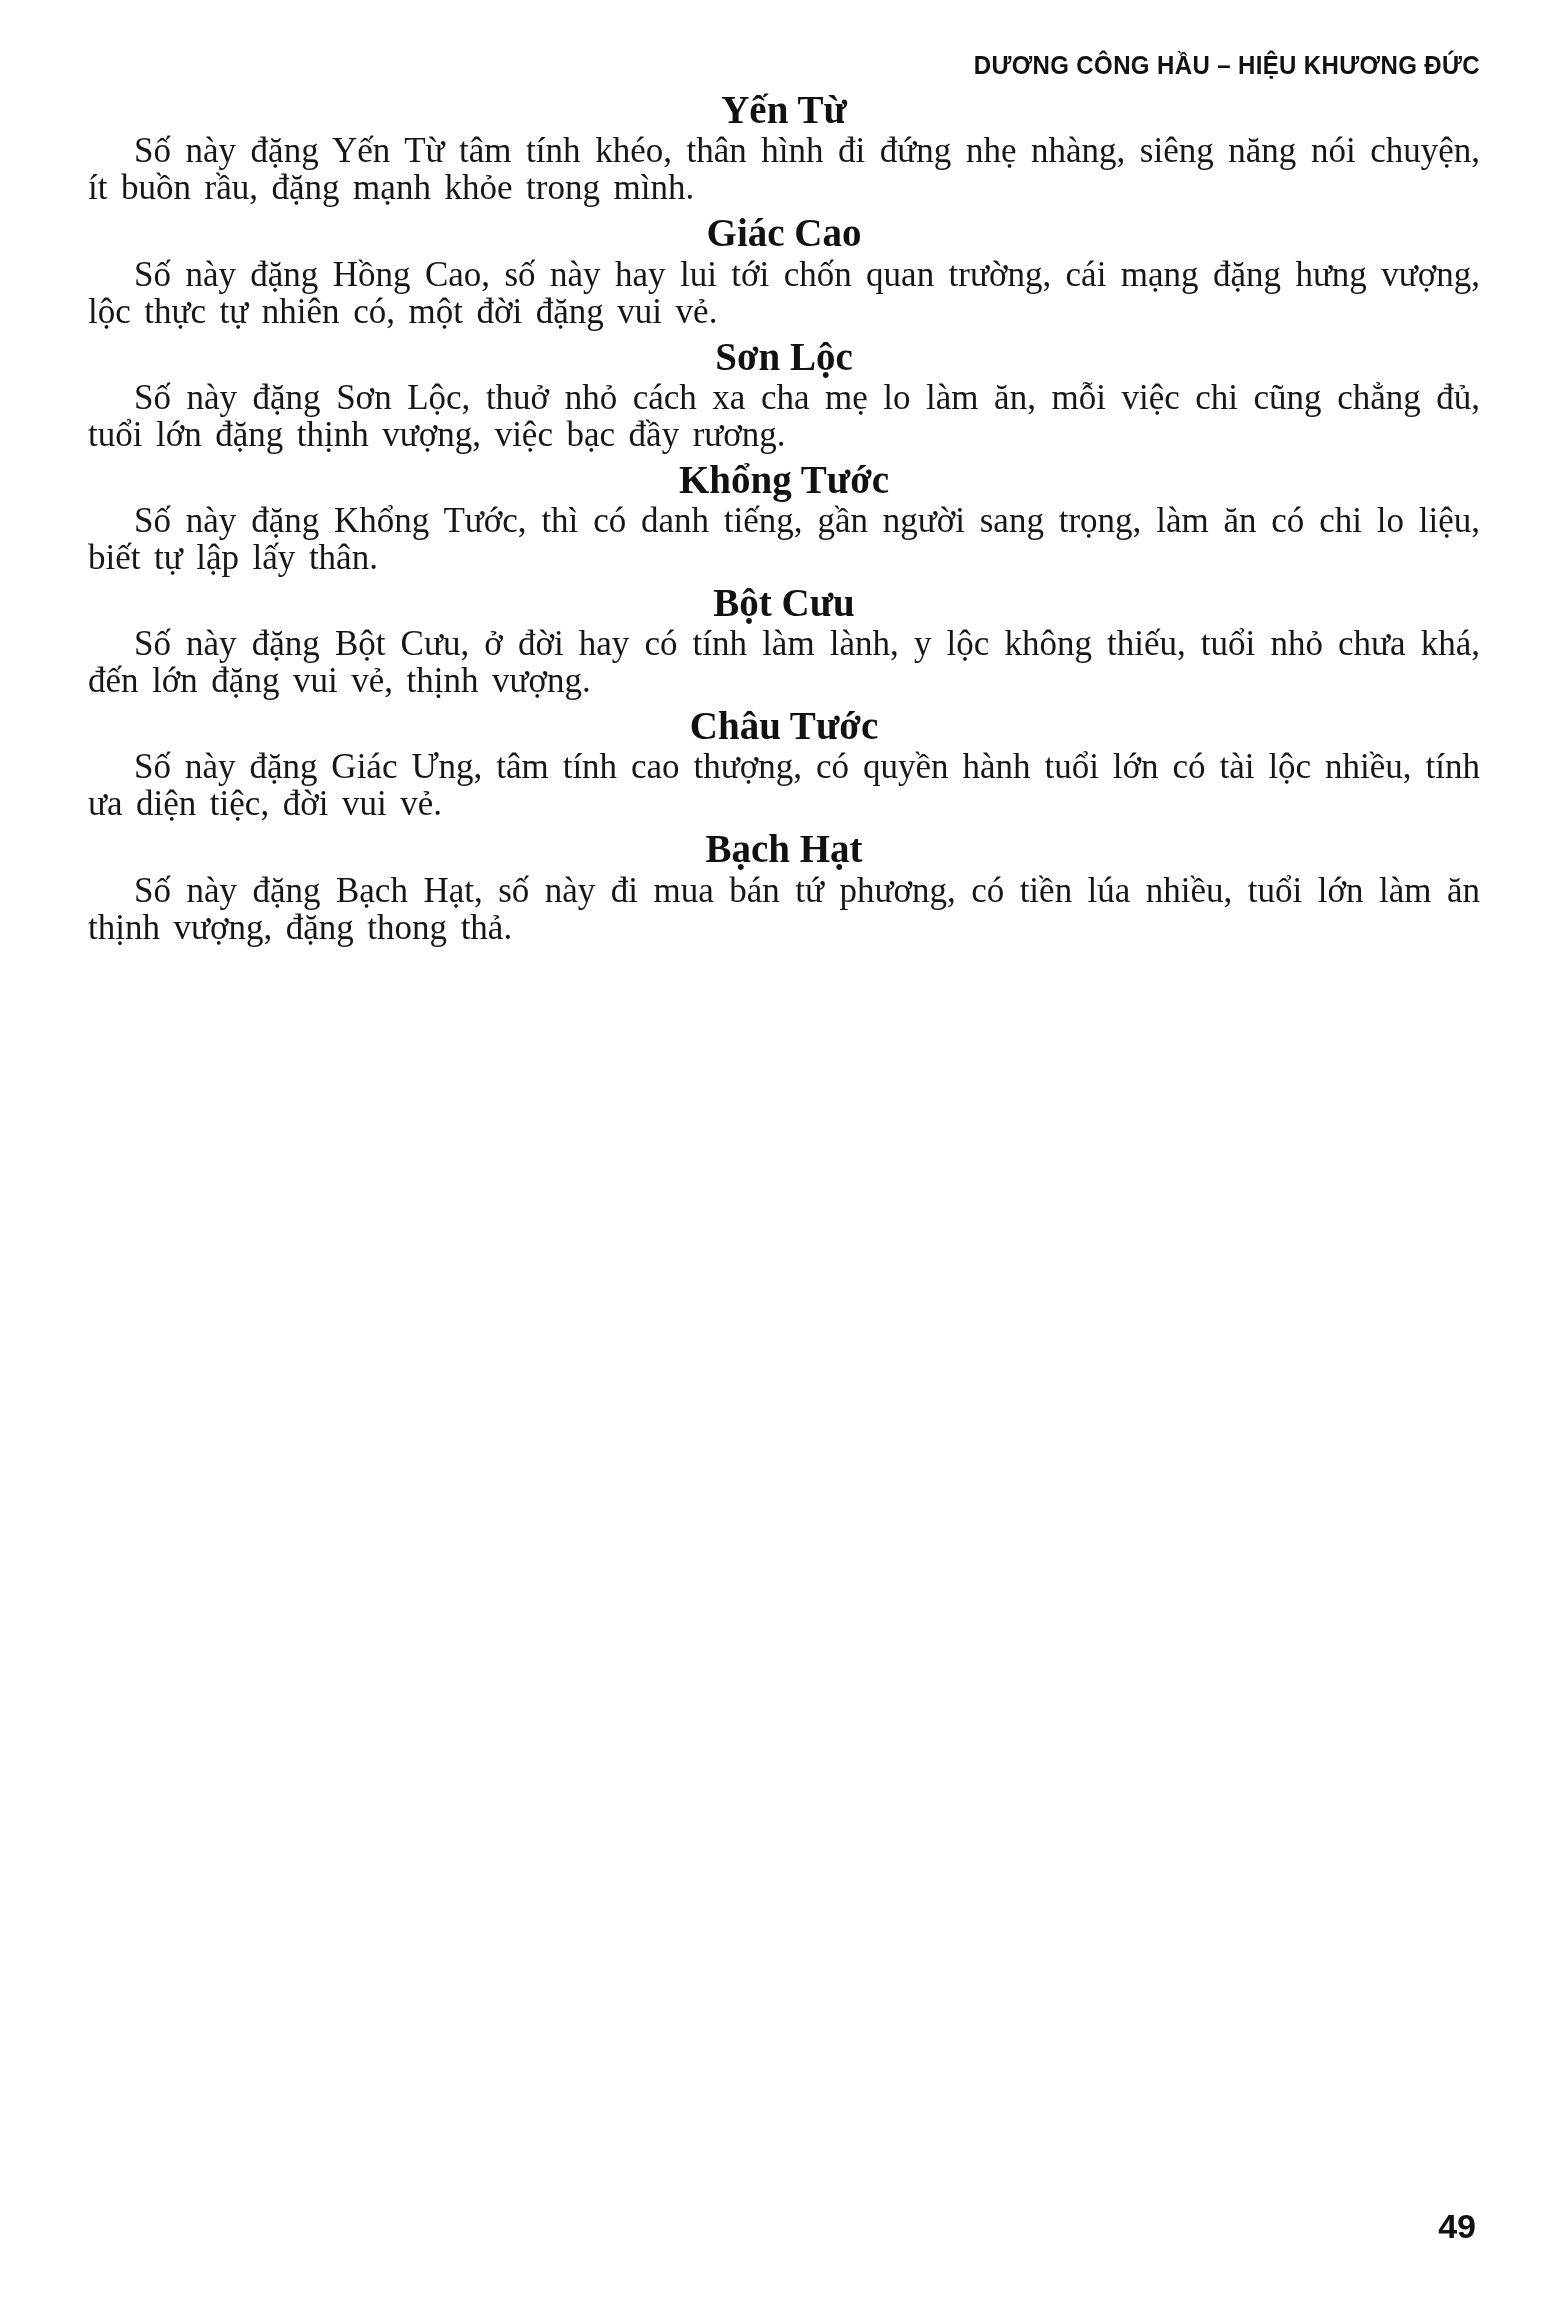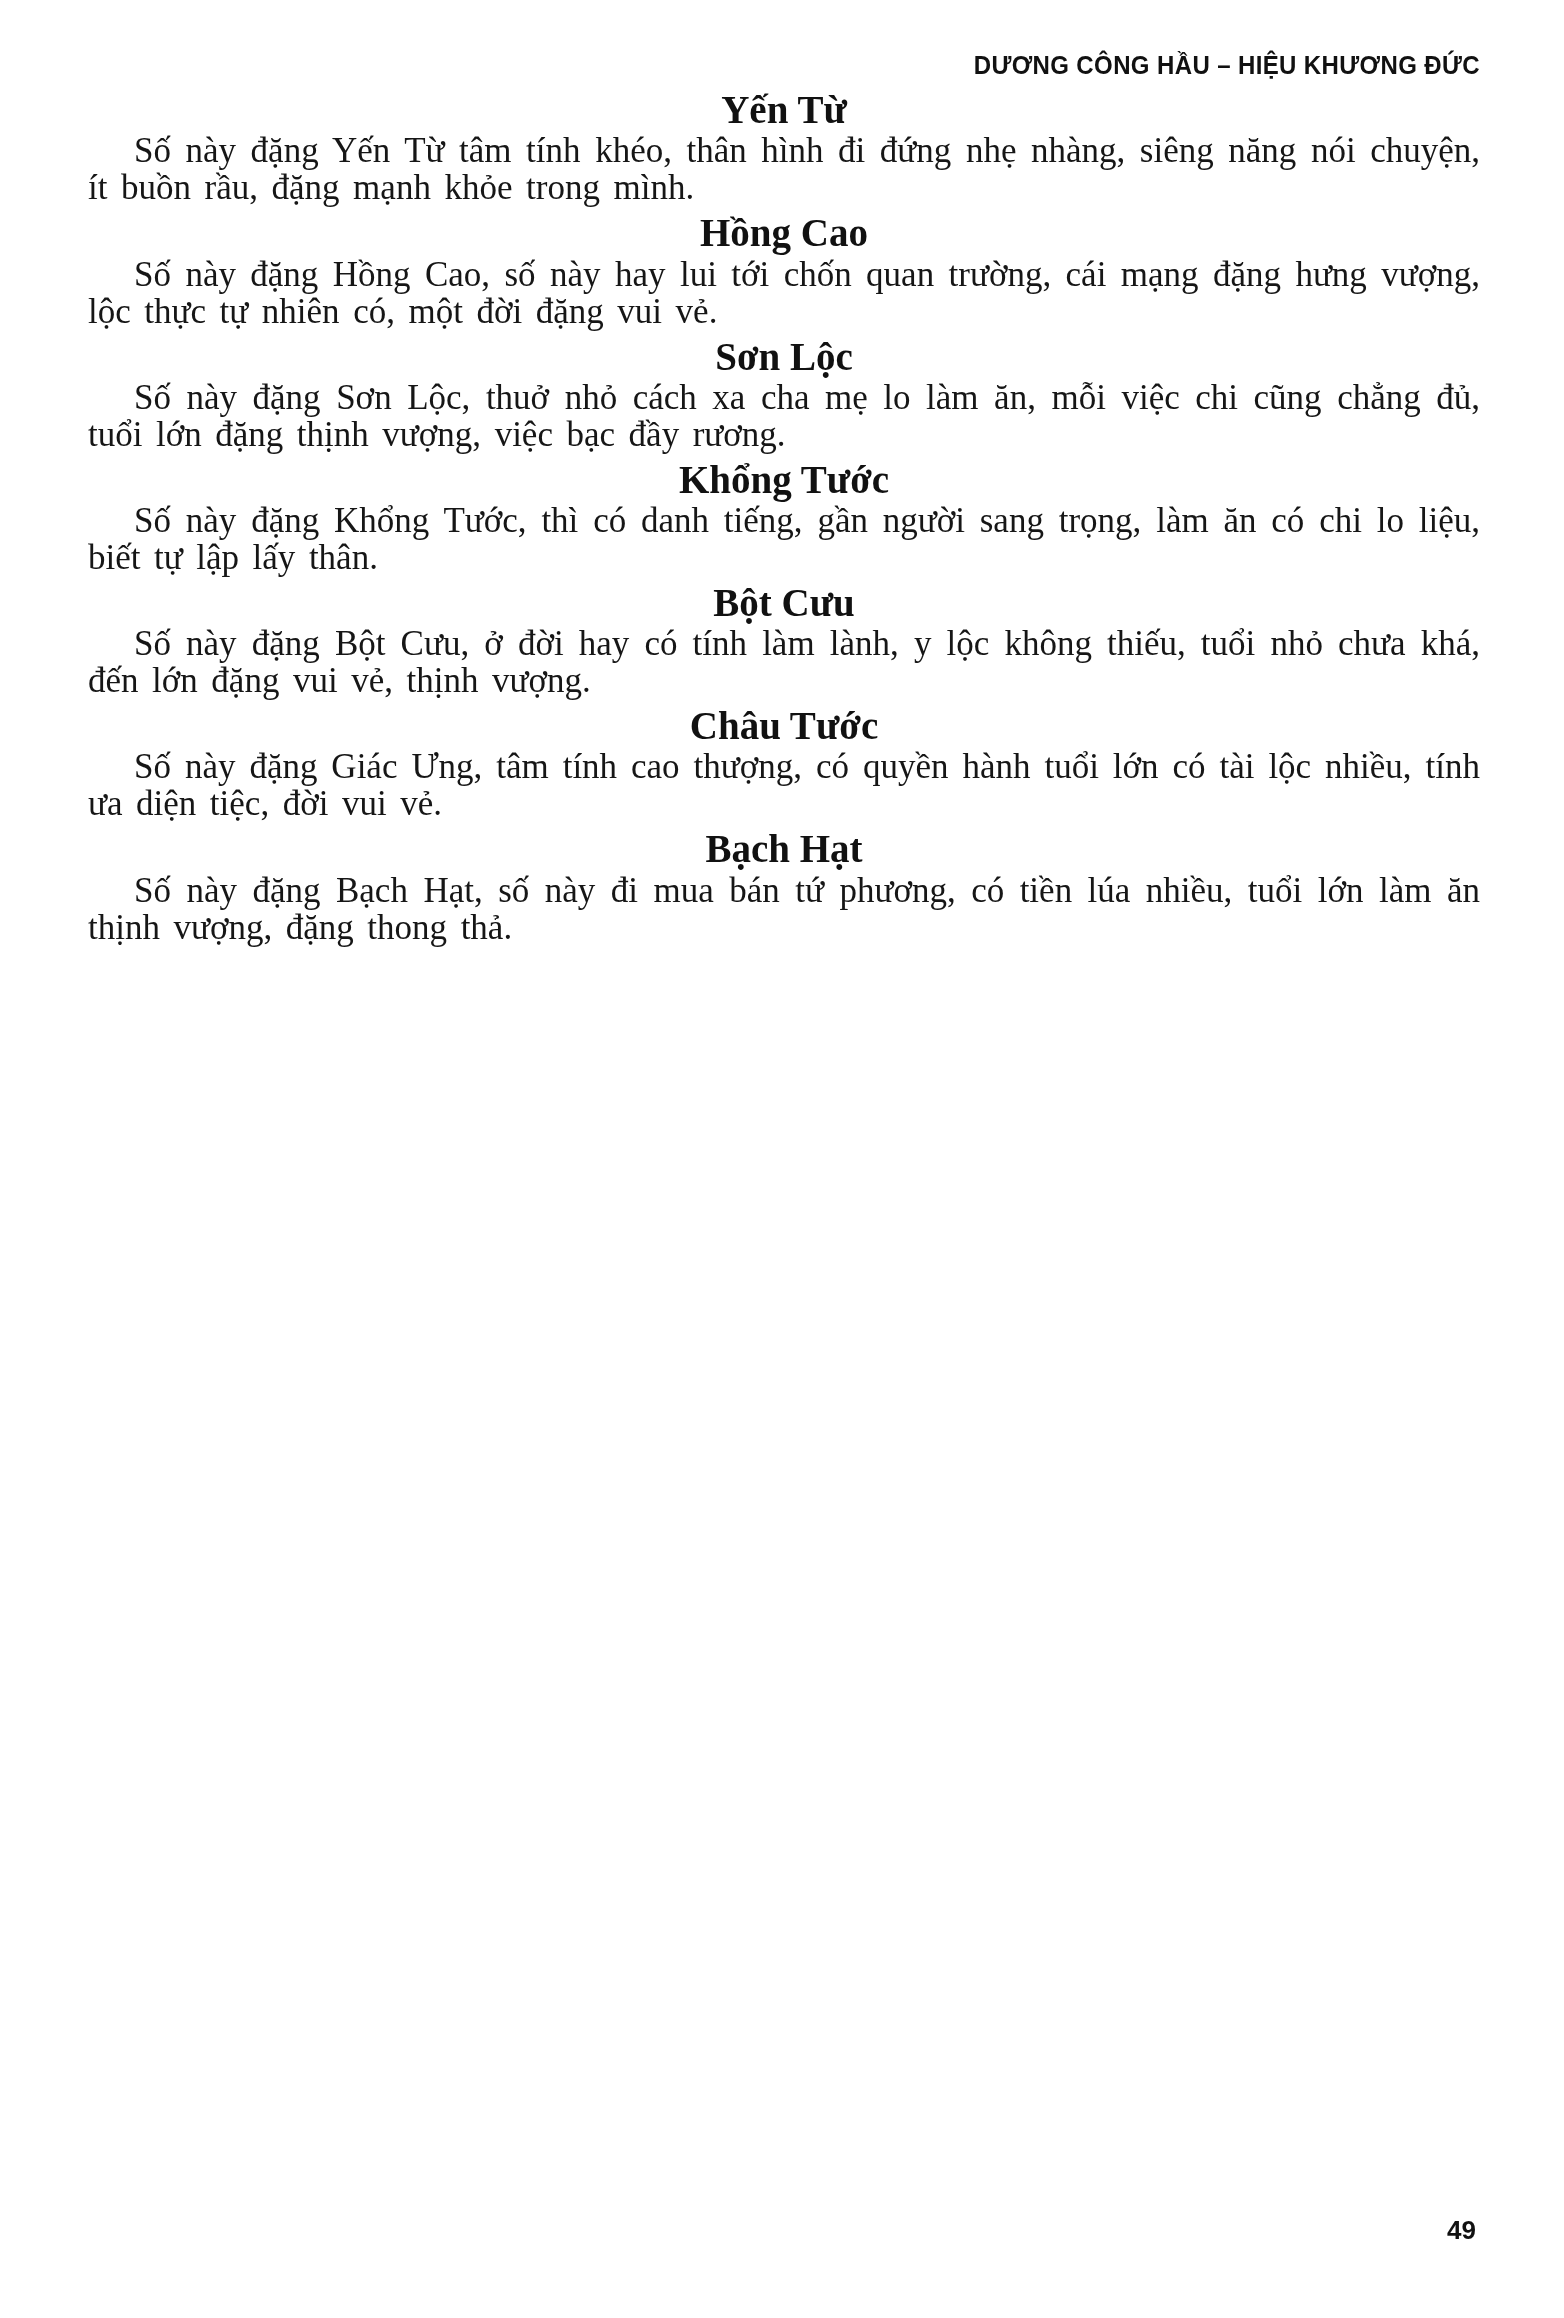--- a/index.html
+++ b/index.html
@@ -47,38 +47,38 @@
     margin: 0;
     word-spacing: 4.8px;
     color: #161616;
   }
   .page-number {
     position: absolute;
     right: 89px;
     bottom: 73px;
     font-family: "Liberation Sans", sans-serif;
     font-weight: 700;
-    font-size: 26px;
+    font-size: 34px;
     color: #111;
   }
 </style>
 </head>
 <body>
 
 <div class="page">
 
   <div class="running-header">DƯƠNG CÔNG HẦU – HIỆU KHƯƠNG ĐỨC</div>
 
   <div>
     <div class="section-title">Yến Từ</div>
     <p class="section-body">Số này đặng Yến Từ tâm tính khéo, thân hình đi đứng nhẹ nhàng, siêng năng nói chuyện, ít buồn rầu, đặng mạnh khỏe trong mình.</p>
   </div>
 
   <div>
-    <div class="section-title">Hồng Cao</div>
+    <div class="section-title">Giác Cao</div>
     <p class="section-body">Số này đặng Hồng Cao, số này hay lui tới chốn quan trường, cái mạng đặng hưng vượng, lộc thực tự nhiên có, một đời đặng vui vẻ.</p>
   </div>
 
   <div>
     <div class="section-title">Sơn Lộc</div>
     <p class="section-body">Số này đặng Sơn Lộc, thuở nhỏ cách xa cha mẹ lo làm ăn, mỗi việc chi cũng chẳng đủ, tuổi lớn đặng thịnh vượng, việc bạc đầy rương.</p>
   </div>
 
   <div>
     <div class="section-title">Khổng Tước</div>

